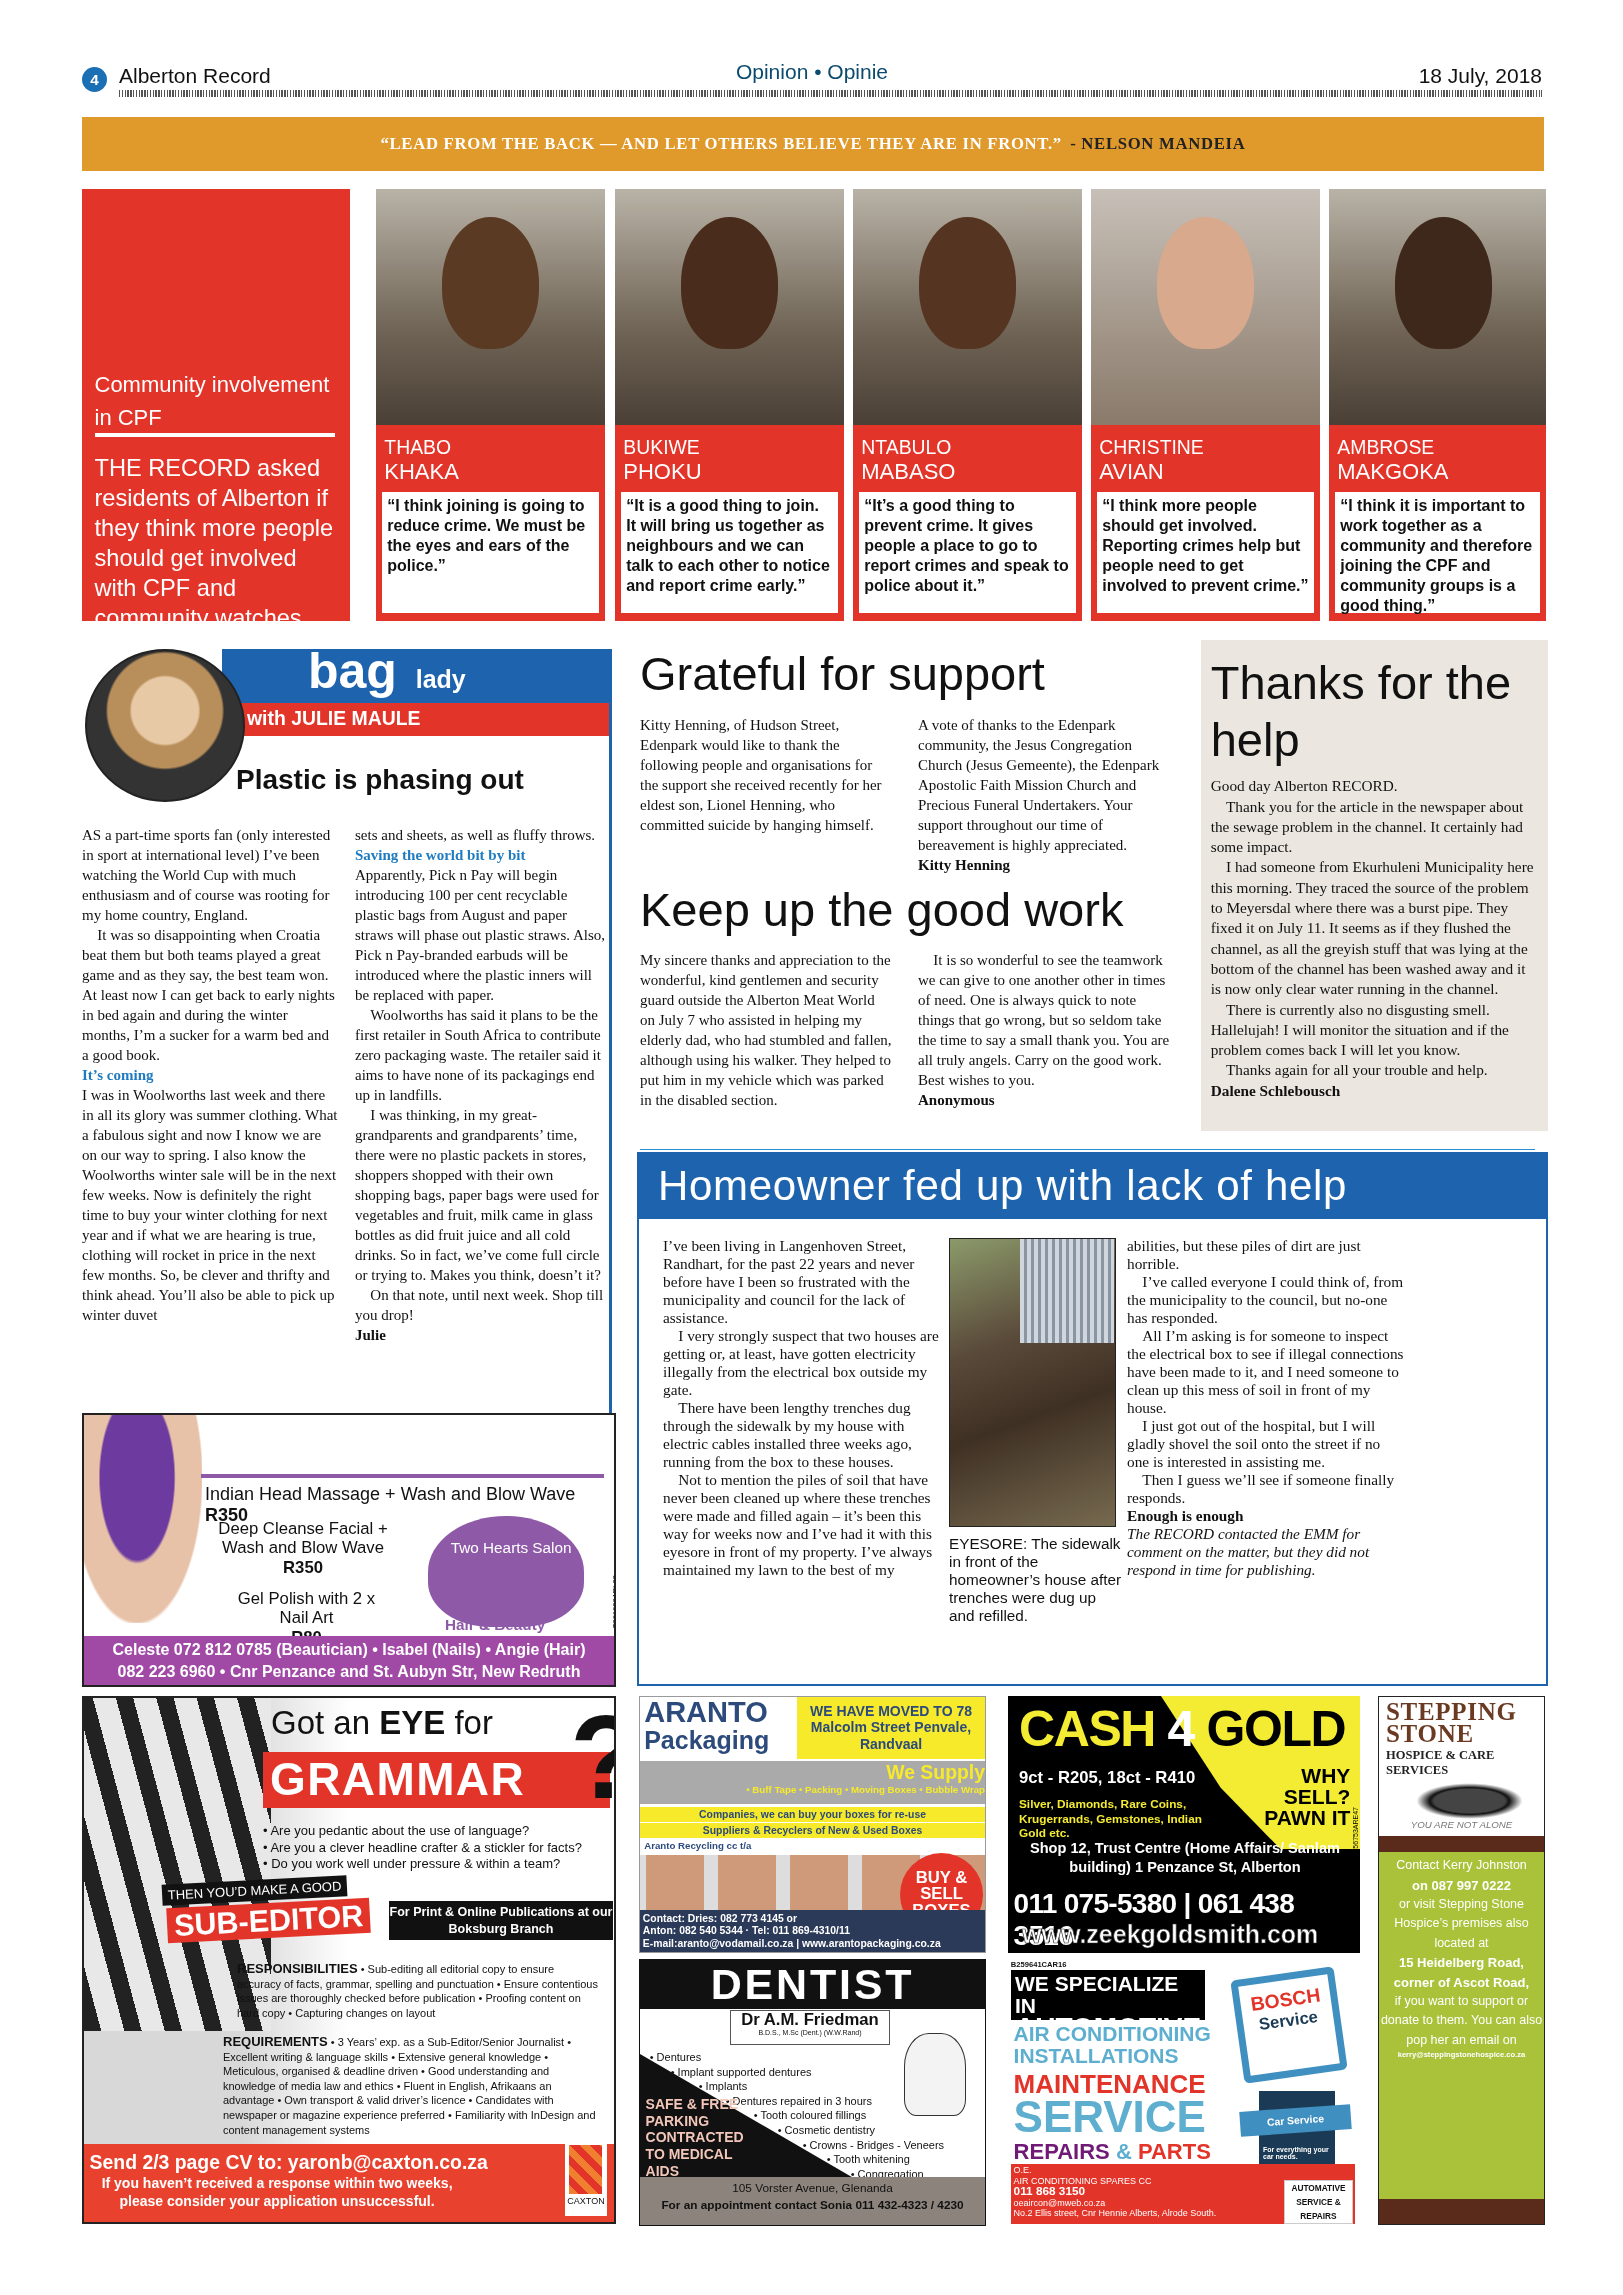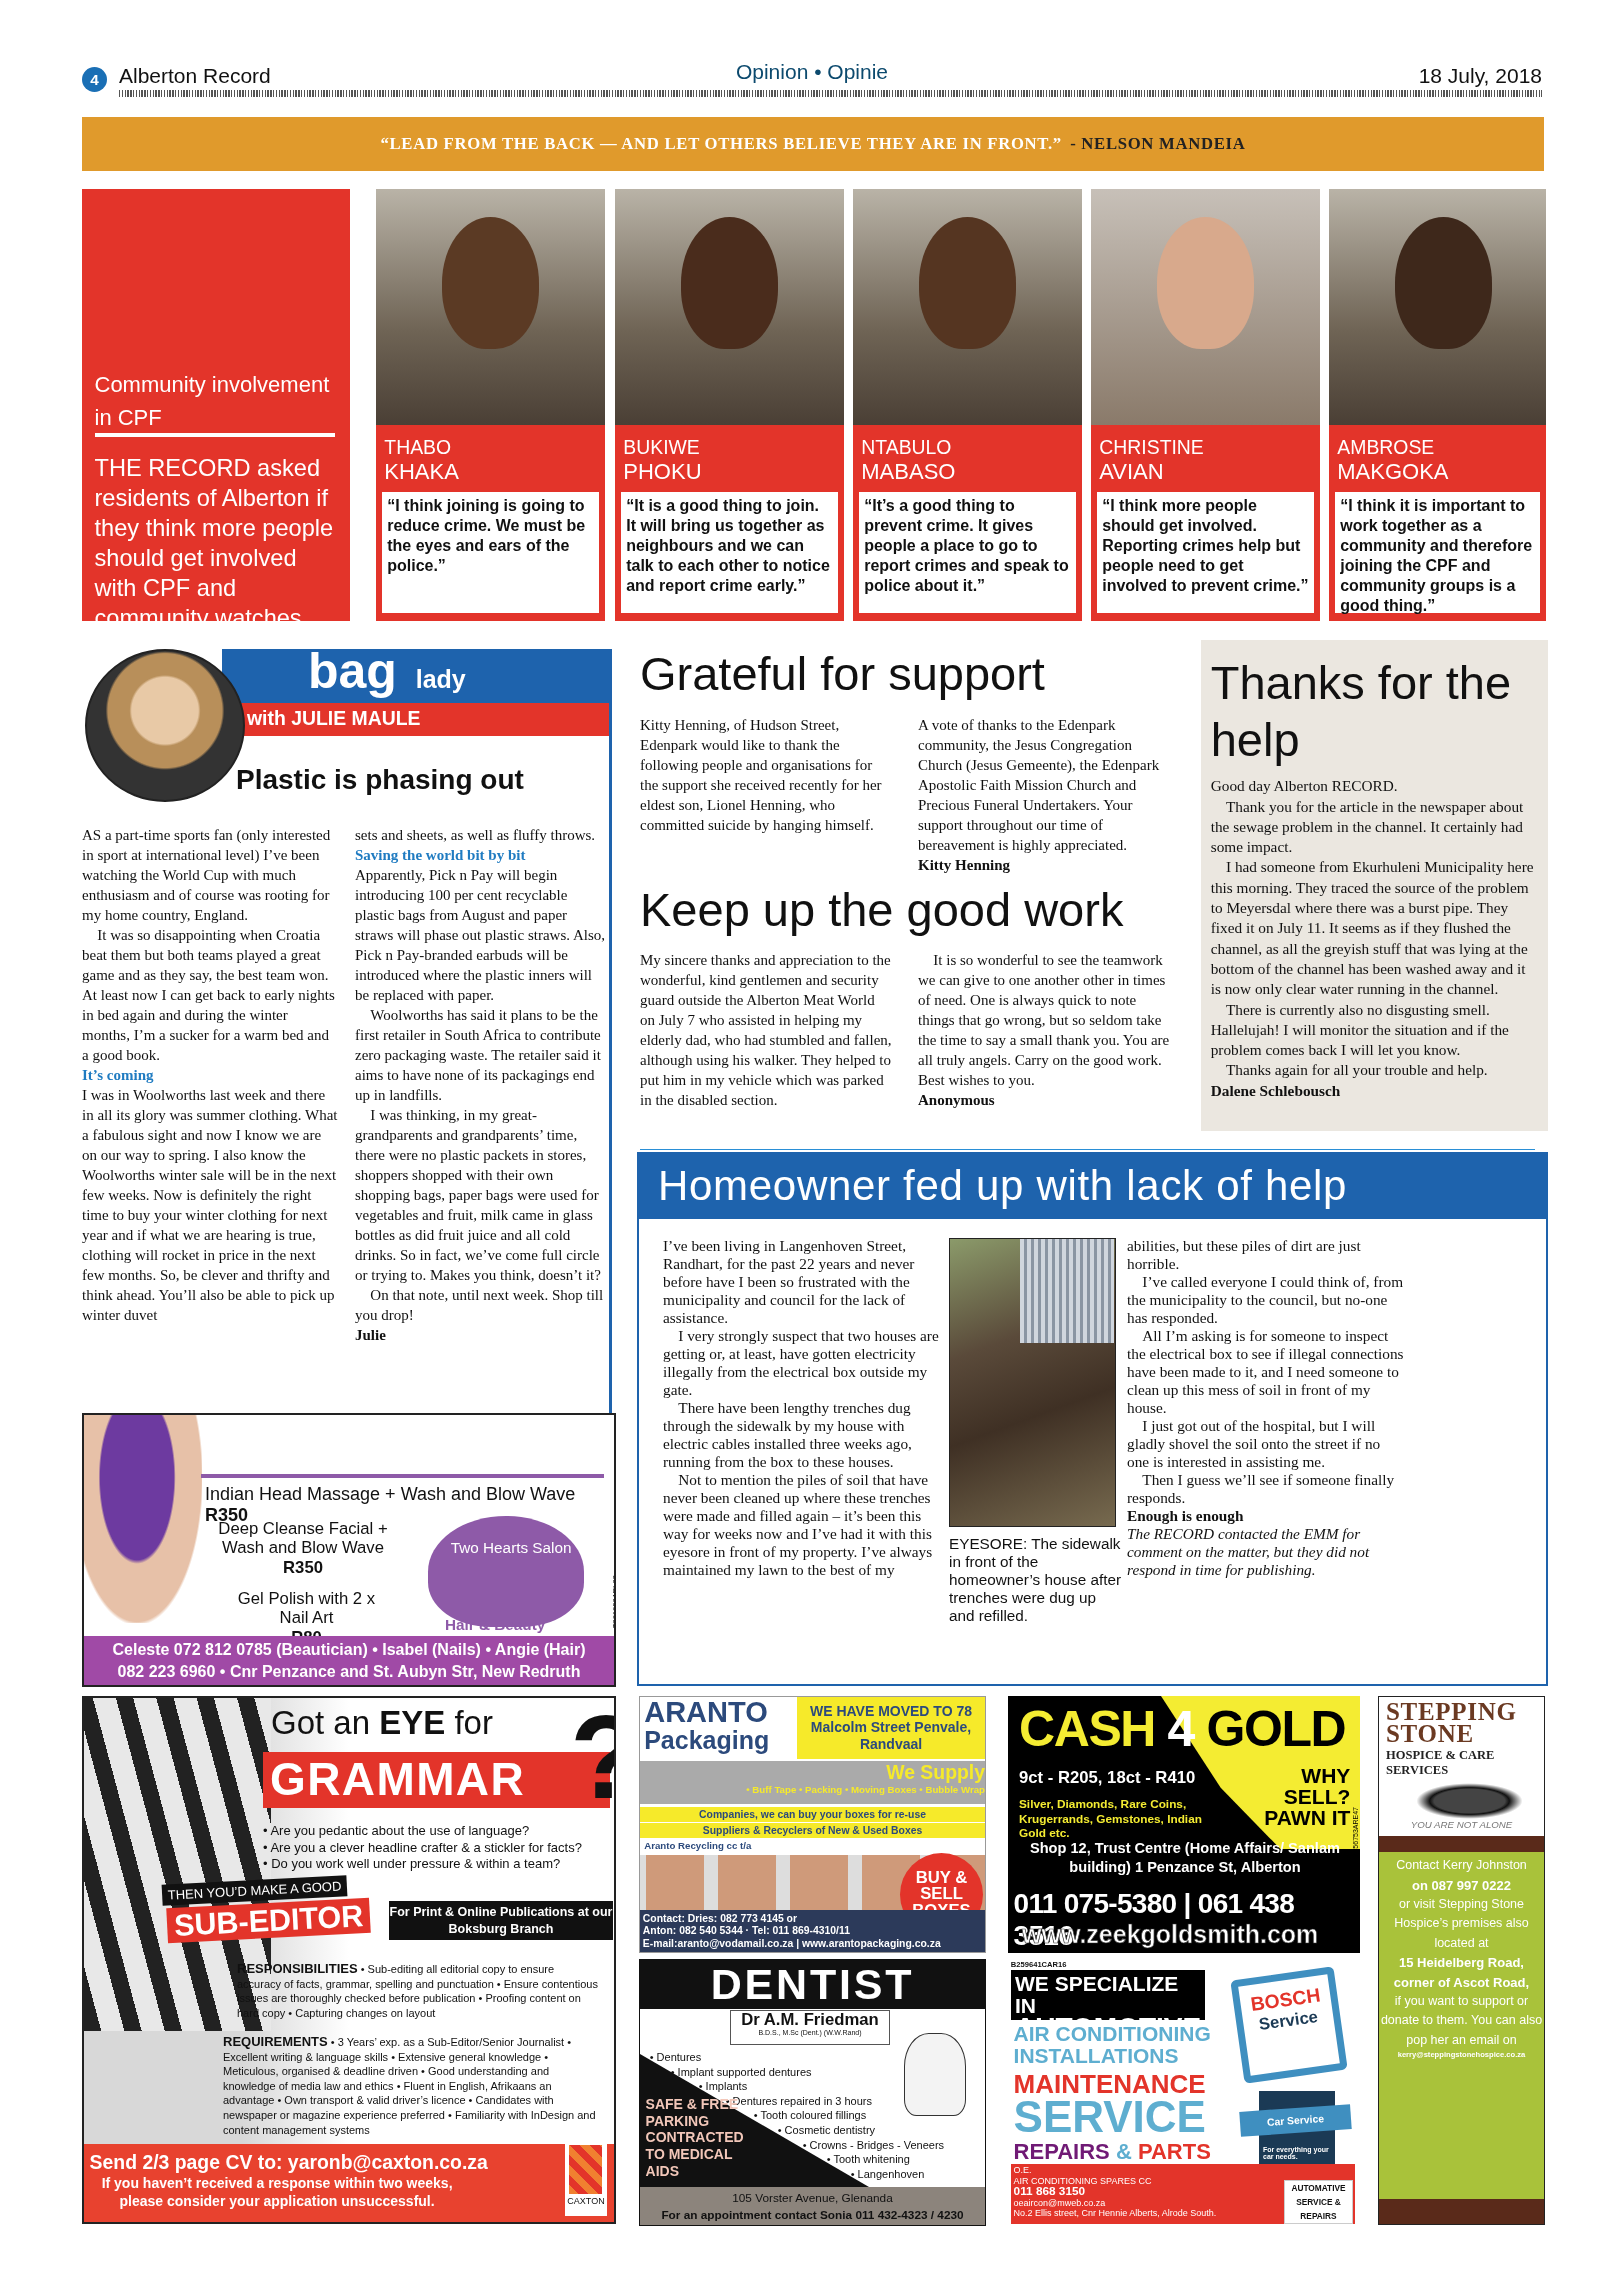--- a/index.html
+++ b/index.html
@@ -103,21 +103,21 @@
 #ad-aranto .contact{position:absolute;left:0;right:0;bottom:0;height:42px;background:#2c3a5a;color:#fff;font:bold 10.4px "Liberation Sans",sans-serif;line-height:12.5px;padding:2.8px 2.8px}
 
 #ad-dent{left:639px;top:1959px;width:347px;height:267px;background:#fff;border:1.4px solid #111}
 #ad-dent .top{position:absolute;left:0;right:0;top:0;height:49px;background:#111;color:#fff;text-align:center;font:bold 43px "Liberation Sans",sans-serif;letter-spacing:2.8px}
 #ad-dent .dr{position:absolute;left:90px;top:50px;width:160px;height:35px;border:0.7px solid #555;text-align:center;font:bold 16.7px "Liberation Sans",sans-serif;line-height:18px}
 #ad-dent .dr small{display:block;font:7px "Liberation Sans",sans-serif}
 #ad-dent .tri{position:absolute;left:0;top:94px;width:229px;height:133px;background:#111;clip-path:polygon(0 0,100% 100%,0 100%)}
 #ad-dent .safe{position:absolute;left:5.6px;top:136px;color:#f2c7b9;font:bold 14px "Liberation Sans",sans-serif;line-height:16.7px}
 #ad-dent .list{position:absolute;left:9.7px;top:90px;font:11px "Liberation Sans",sans-serif;line-height:14.6px}
 #ad-dent .tooth{position:absolute;left:264px;top:73px;width:62px;height:83px;background:#f3f3f3;border:1.4px solid #333;border-radius:40% 40% 20% 20%}
-#ad-dent .foot{position:absolute;left:0;right:0;bottom:0;height:38px;background:#8c847c;text-align:center;font:11.8px "Liberation Sans",sans-serif;line-height:16.7px;padding-top:2.8px}
+#ad-dent .foot{position:absolute;left:0;right:0;bottom:0;height:48px;background:#8c847c;text-align:center;font:11.8px "Liberation Sans",sans-serif;line-height:16.7px;padding-top:2.8px}
 #ad-dent .foot b{display:block}
 
 #ad-gold{left:1008px;top:1696px;width:352px;height:257px;background:#000;color:#fff}
 #ad-gold .yel{position:absolute;left:153px;top:0;right:0;height:153px;background:#f4ec32;clip-path:polygon(0 0,100% 0,100% 100%,60% 100%,30% 60%)}
 #ad-gold .cash{position:absolute;left:11px;top:4.2px;font:bold 50px "Liberation Sans",sans-serif;color:#f4ec32;letter-spacing:-1.4px}
 #ad-gold .cash .f{color:#fff}
 #ad-gold .cash .g{color:#000}
 #ad-gold .why{position:absolute;right:9.7px;top:69px;color:#000;font:bold 21px "Liberation Sans",sans-serif;line-height:21px;text-align:right}
 #ad-gold .ct{position:absolute;left:11px;top:72px;font:bold 16.7px "Liberation Sans",sans-serif}
 #ad-gold .sil{position:absolute;left:11px;top:101px;color:#f4ec32;font:bold 11.8px "Liberation Sans",sans-serif;line-height:14.6px}
@@ -350,21 +350,21 @@
   <div class="tri"></div>
   <div class="list">
     <div>• Dentures</div>
     <div style="padding-left:21px">• Implant supported dentures</div>
     <div style="padding-left:49px">• Implants</div>
     <div style="padding-left:76px">• Dentures repaired in 3 hours</div>
     <div style="padding-left:104px">• Tooth coloured fillings</div>
     <div style="padding-left:128px">• Cosmetic dentistry</div>
     <div style="padding-left:153px">• Crowns - Bridges - Veneers</div>
     <div style="padding-left:177px">• Tooth whitening</div>
-    <div style="padding-left:201px">• Langenhoven</div>
+    <div style="padding-left:201px">• Congregation</div>
   </div>
   <div class="safe" style="width:118px">SAFE &amp; FREE PARKING CONTRACTED TO MEDICAL AIDS</div>
   <div class="tooth"></div>
   <div class="foot"><span>105 Vorster Avenue, Glenanda</span><b>For an appointment contact Sonia 011 432-4323 / 4230</b></div>
 </div>
 
 <div class="ad" id="ad-gold">
   <div class="yel"></div>
   <div class="cash"><span>CASH </span><span class="f">4</span><span class="g"> GOLD</span></div>
   <div class="why" style="width:111px">WHY SELL? PAWN IT</div>

